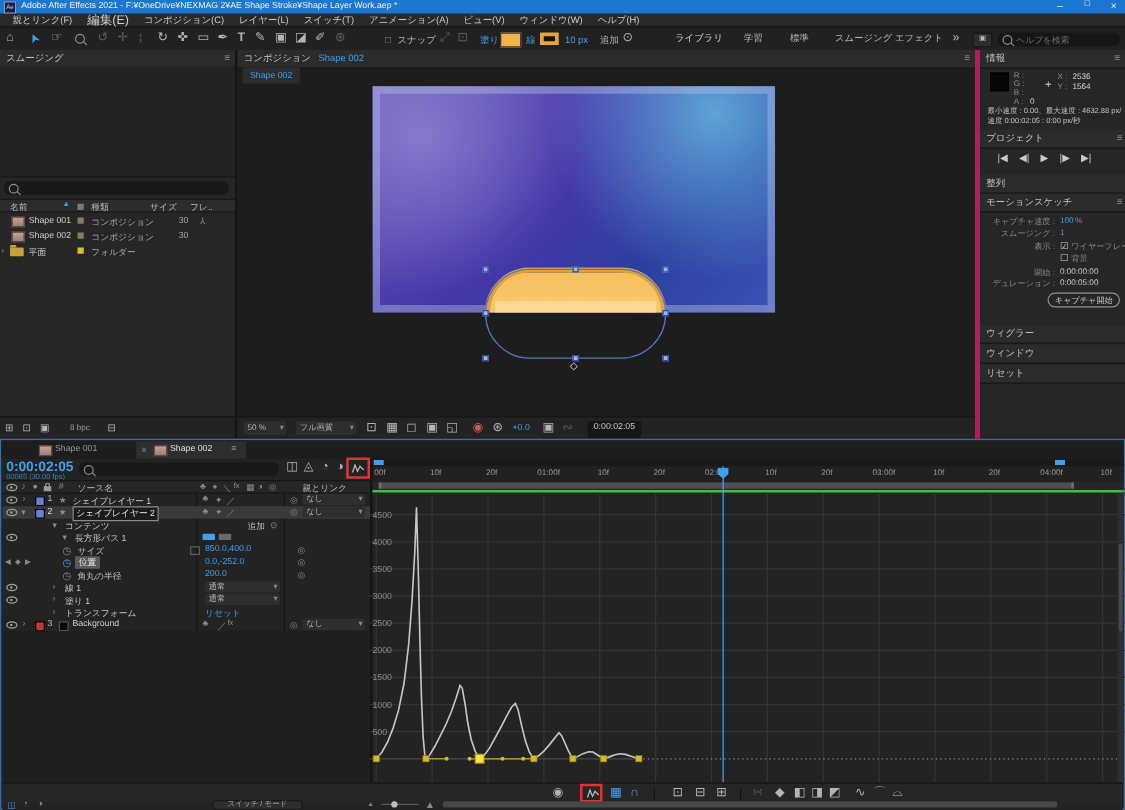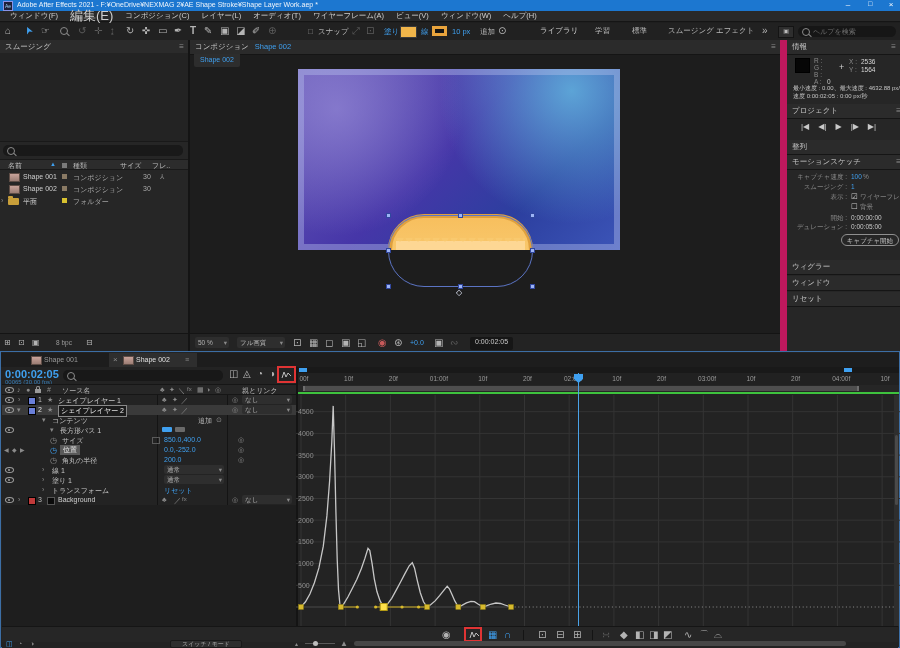--- a/index.html
+++ b/index.html
@@ -40,26 +40,26 @@
 
   <div class="p" style="left:0;top:0;width:900px;height:11px;background:#1c77d0">
     <span class="p" style="left:3px;top:1px;width:8px;height:8px;background:#1f2038;border:1px solid #8a93e8;color:#9fd8ff;font-size:5px;line-height:8px;text-align:center">Ae</span>
     <span class="p" style="left:17px;top:1px;color:#eef4fb;font-size:7px">Adobe After Effects 2021 - F:¥OneDrive¥NEXMAG 2¥AE Shape Stroke¥Shape Layer Work.aep *</span>
     <span class="p" style="left:838px;top:0;width:20px;height:11px;color:#fff;text-align:center;font-size:8px">–</span>
     <span class="p" style="left:860px;top:0;width:20px;height:11px;color:#fff;text-align:center;font-size:7px">□</span>
     <span class="p" style="left:882px;top:0;width:18px;height:11px;color:#fff;text-align:center;font-size:8px">×</span>
   </div>
 
   <div class="p" style="left:0;top:11px;width:900px;height:11px;background:#292929;border-bottom:1px solid #151515;display:flex;align-items:center;padding-left:4px;box-sizing:border-box;gap:0">
-    <span style="padding:0 6px;font-size:7.5px;color:#cfcfcf">ウィンドウ(F)</span>
-    <span style="padding:4px 6px;font-size:13px;color:#cfcfcf">編集(E)</span>
+    <span style="padding:0 6px;font-size:7.5px;color:#cfcfcf">親とリンク(F)</span>
+    <span style="padding:4px 6px;font-size:10px;color:#cfcfcf">編集(E)</span>
     <span style="padding:0 6px;font-size:7.5px;color:#cfcfcf">コンポジション(C)</span>
     <span style="padding:0 6px;font-size:7.5px;color:#cfcfcf">レイヤー(L)</span>
-    <span style="padding:0 6px;font-size:7.5px;color:#cfcfcf">オーディオ(T)</span>
-    <span style="padding:0 6px;font-size:7.5px;color:#cfcfcf">ワイヤーフレーム(A)</span>
+    <span style="padding:0 6px;font-size:7.5px;color:#cfcfcf">スイッチ(T)</span>
+    <span style="padding:0 6px;font-size:7.5px;color:#cfcfcf">アニメーション(A)</span>
     <span style="padding:0 6px;font-size:7.5px;color:#cfcfcf">ビュー(V)</span>
     <span style="padding:0 6px;font-size:7.5px;color:#cfcfcf">ウィンドウ(W)</span>
     <span style="padding:0 6px;font-size:7.5px;color:#cfcfcf">ヘルプ(H)</span>
   </div>
 
   <div class="p" style="left:0;top:23px;width:900px;height:17px;background:#212121;border-bottom:1px solid #101010">
     <span class="p ic" style="left:5px;top:2px">⌂</span>
     <span class="p" style="left:24px;top:2px;color:#3fa0f0;font-size:10px;transform:rotate(-115deg)">➤</span>
     <span class="p ic" style="left:41px;top:2px">☞</span>
     <span class="p mag" style="left:60px;top:4px"></span>
@@ -205,21 +205,21 @@
       <span class="p ic" style="left:167px;top:3px">◱</span>
       <span class="p ic" style="left:188px;top:3px;color:#c75a5a">◉</span>
       <span class="p ic" style="left:204px;top:3px">⊛</span>
       <span class="p blue" style="left:220px;top:5px;font-size:7px">+0.0</span>
       <span class="p ic" style="left:244px;top:3px">▣</span>
       <span class="p ic off" style="left:260px;top:3px">∾</span>
       <span class="p" style="left:280px;top:3px;height:11px;background:#161616;border-radius:2px;padding:1px 5px;font-size:7px;color:#c9c9c9">0:00:02:05</span>
     </div>
   </div>
 
-  <div class="p" style="left:780px;top:40px;width:120px;height:311px;background:#262626;border-left:7px solid #be185d;box-sizing:border-box">
+  <div class="p" style="left:780px;top:40px;width:120px;height:311px;background:#262626;border-left:4px solid #be185d;box-sizing:border-box">
     <div class="hd" style="position:relative"><span>情報</span><span class="ham">≡</span></div>
     <span class="p" style="left:8px;top:18px;width:13px;height:13px;background:#060606;border:1px solid #000"></span>
     <span class="p grey" style="left:27px;top:17px;font-size:6.5px">R :</span>
     <span class="p grey" style="left:27px;top:24px;font-size:6.5px">G :</span>
     <span class="p grey" style="left:27px;top:31px;font-size:6.5px">B :</span>
     <span class="p grey" style="left:27px;top:38px;font-size:6.5px">A :</span>
     <span class="p" style="left:40px;top:38px;font-size:6.5px;color:#c9c9c9">0</span>
     <span class="p" style="left:52px;top:22px;font-size:9px;color:#cfcfcf">+</span>
     <span class="p grey" style="left:62px;top:18px;font-size:6.5px">X :</span>
     <span class="p" style="left:74px;top:18px;font-size:6.5px;color:#d6d6d6">2536</span>

